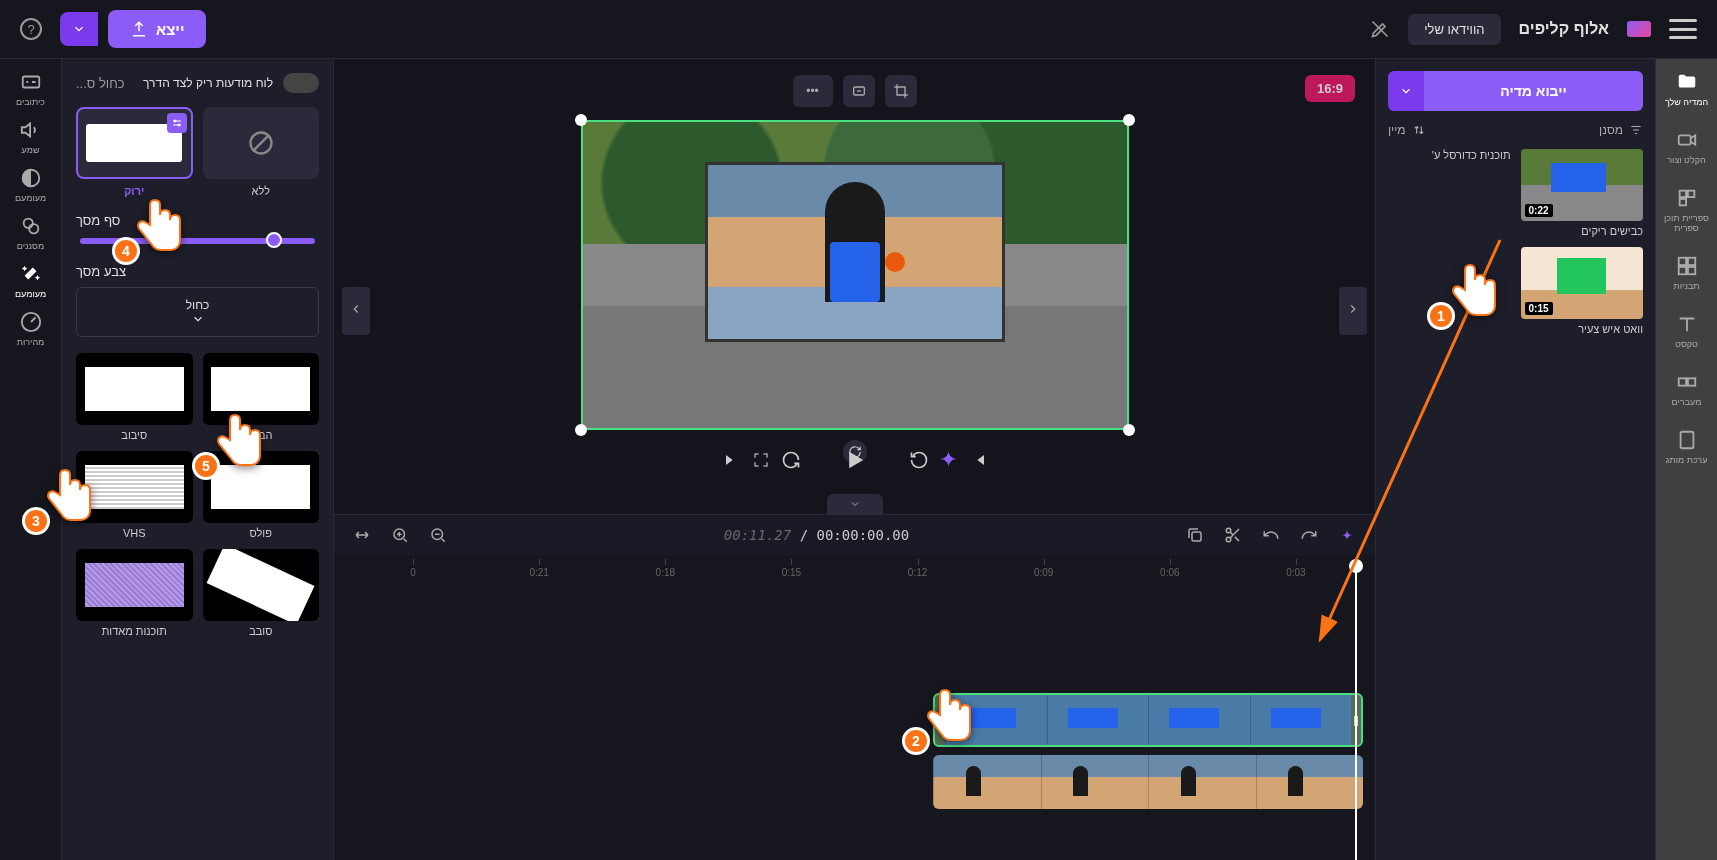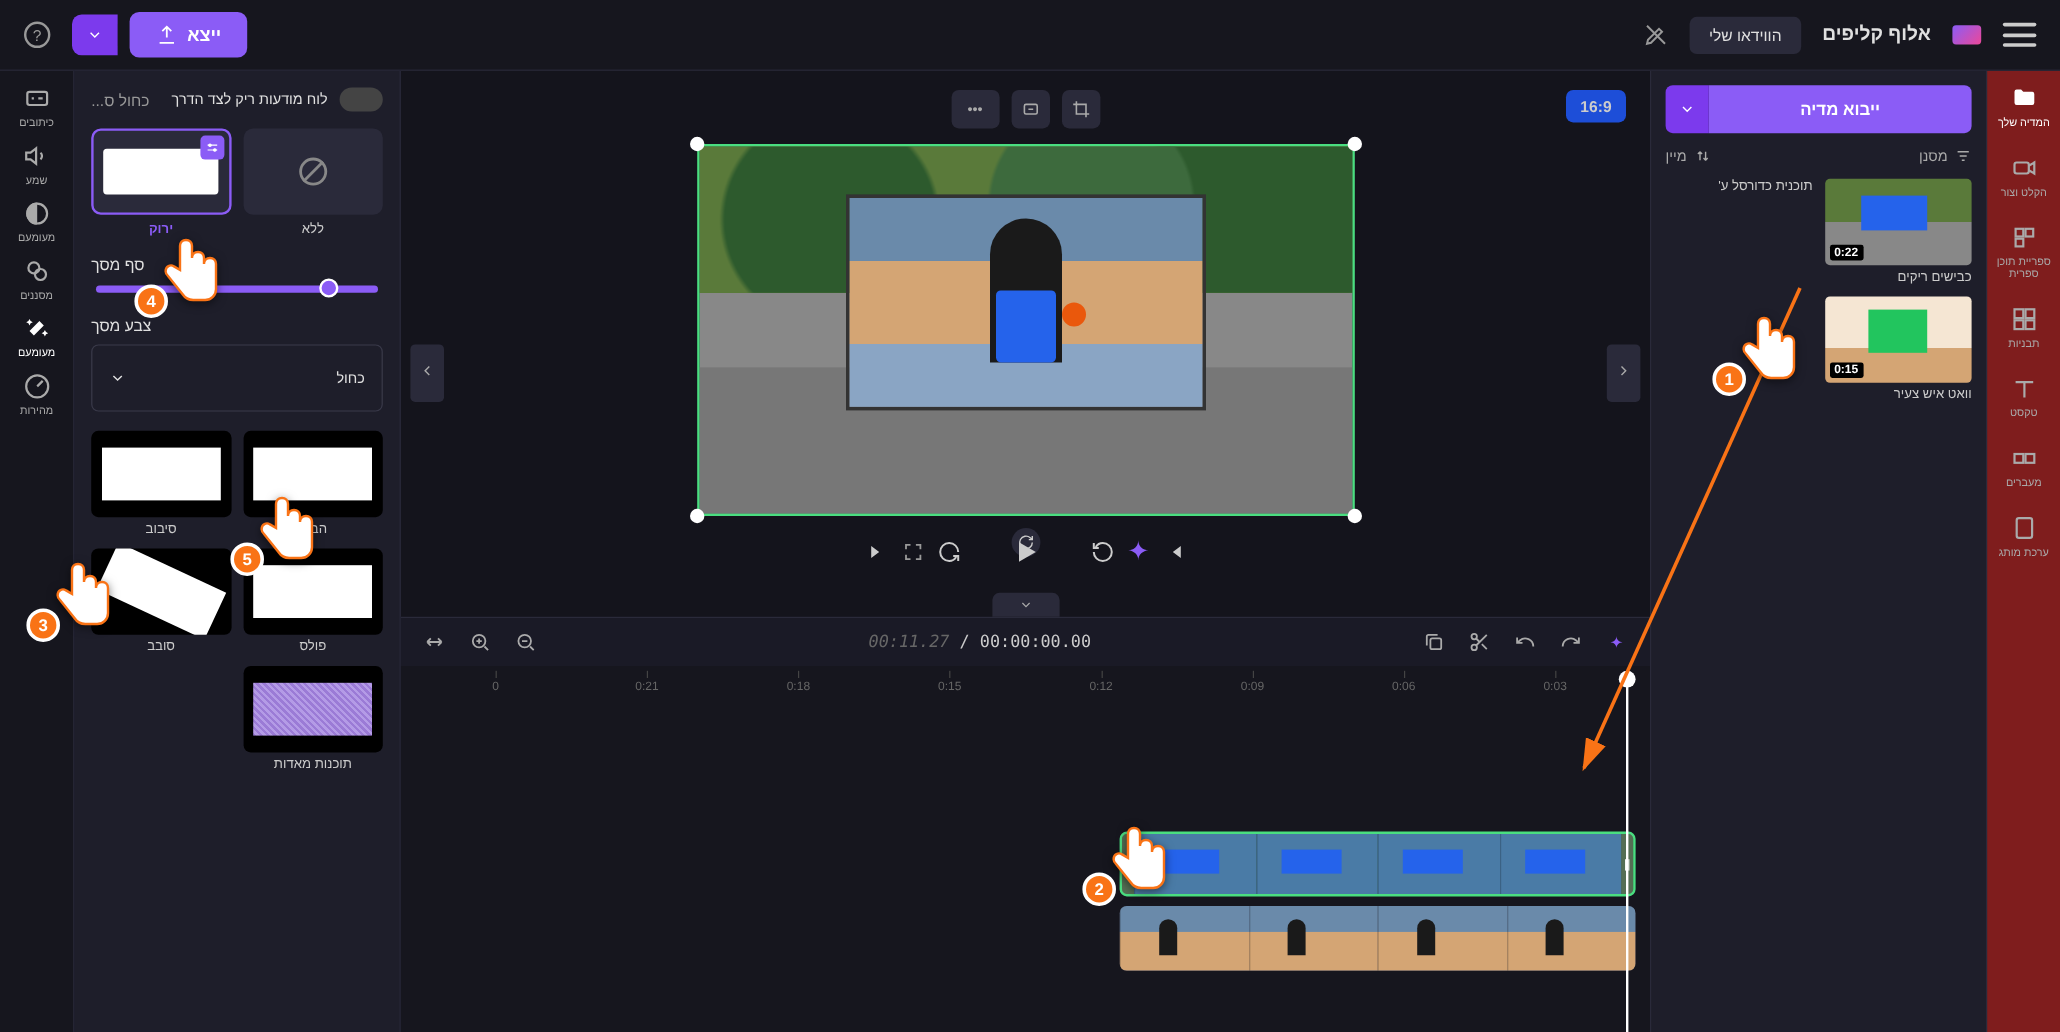--- a/index.html
+++ b/index.html
@@ -32,21 +32,21 @@
 .pen-icon { width: 20px; height: 20px; color: #999; }
 .topbar-spacer { flex: 1; }
 .export-btn { display: flex; align-items: center; gap: 8px; background: #8b5cf6; border: none; color: #fff; padding: 10px 22px; border-radius: 8px; cursor: pointer; font-size: 15px; font-weight: 600; }
 .export-caret { background: #7c3aed; padding: 10px 12px; border-radius: 8px 0 0 8px; margin-right: -8px; }
 .help-circle { width: 22px; height: 22px; border: 2px solid #999; border-radius: 50%; display: flex; align-items: center; justify-content: center; color: #999; font-size: 13px; }
 
 .main { display: flex; flex: 1; overflow: hidden; }
 
 .right-rail {
   width: 62px;
-  background: #7f1d1d;
+  background: #404040;
   border-left: 1px solid #2a2a3a;
   display: flex;
   flex-direction: column;
   align-items: center;
   padding-top: 12px;
   gap: 22px;
 }
 .rail-item { display: flex; flex-direction: column; align-items: center; gap: 4px; color: #aaa; cursor: pointer; font-size: 9px; text-align: center; }
 .rail-item.active { color: #fff; }
 .rail-ico { width: 22px; height: 22px; display: flex; align-items: center; justify-content: center; }
@@ -89,21 +89,21 @@
 .h-br { bottom: -6px; left: -6px; }
 .billboard { position: absolute; top: 40px; left: 50%; transform: translateX(-50%); width: 300px; height: 180px; background: #ddd; border: 3px solid #333; }
 .billboard-inner { width: 100%; height: 100%; background: linear-gradient(#6a8aaa 0%, #6a8aaa 30%, #d4a574 30%, #d4a574 70%, #8aa5c4 70%); display: flex; align-items: center; justify-content: center; }
 .person { width: 60px; height: 120px; background: #1a1a1a; border-radius: 30px 30px 0 0; position: relative; margin-top: -20px; }
 .person::after { content: ''; position: absolute; bottom: 0; left: 5px; width: 50px; height: 60px; background: #2563eb; border-radius: 4px; }
 .ball { position: absolute; bottom: 30px; right: -20px; width: 20px; height: 20px; background: #ea580c; border-radius: 50%; }
 .trees { position: absolute; top: 0; left: 0; right: 0; height: 40%; background: radial-gradient(circle at 20% 50%, #2d5a2d 20%, transparent 21%), radial-gradient(circle at 60% 40%, #3d6a3d 25%, transparent 26%), radial-gradient(circle at 85% 55%, #2d5a2d 22%, transparent 23%), #5a7a3a; }
 .road { position: absolute; bottom: 0; left: 0; right: 0; height: 40%; background: #777; }
 .rotate-handle { position: absolute; bottom: -34px; left: 50%; transform: translateX(-50%); width: 24px; height: 24px; background: #2a2a3a; border-radius: 50%; display: flex; align-items: center; justify-content: center; color: #ccc; }
 
-.aspect-chip { position: absolute; top: 16px; right: 20px; background: #1d4ed8; color: #ccc; padding: 6px 12px; border-radius: 6px; font-size: 13px; font-weight: 600; }
+.aspect-chip { position: absolute; top: 16px; right: 20px; background: #be185d; color: #ccc; padding: 6px 12px; border-radius: 6px; font-size: 13px; font-weight: 600; }
 
 .transport { display: flex; align-items: center; justify-content: center; gap: 32px; padding: 12px 0 20px; position: relative; }
 .transport button { background: none; border: none; color: #ccc; cursor: pointer; width: 28px; height: 28px; display: flex; align-items: center; justify-content: center; }
 .play-btn { width: 36px !important; height: 36px !important; }
 .transport .ai-sparkle2 { position: absolute; right: 30px; color: #8b5cf6; font-size: 22px; }
 .transport .fullscreen { position: absolute; left: 30px; color: #999; }
 
 .timeline-controls { display: flex; align-items: center; justify-content: space-between; padding: 8px 16px; background: #1a1a26; border-top: 1px solid #2a2a3a; }
 .tc-left { display: flex; gap: 14px; align-items: center; }
 .tc-btn { width: 24px; height: 24px; color: #aaa; cursor: pointer; display: flex; align-items: center; justify-content: center; background: none; border: none; }
@@ -153,21 +153,21 @@
 .effect-select-row { display: grid; grid-template-columns: 1fr 1fr; gap: 10px; margin-bottom: 16px; }
 .effect-tile { height: 72px; border-radius: 8px; display: flex; align-items: center; justify-content: center; cursor: pointer; background: #2a2a3a; position: relative; }
 .effect-tile.selected { border: 2px solid #8b5cf6; }
 .effect-tile .badge { position: absolute; top: 4px; right: 4px; width: 20px; height: 20px; background: #8b5cf6; border-radius: 4px; color: #fff; display: flex; align-items: center; justify-content: center; }
 .tile-visual { width: 85%; height: 55%; background: #fff; border-radius: 3px; }
 .effect-label-row { display: grid; grid-template-columns: 1fr 1fr; gap: 10px; font-size: 11px; text-align: center; color: #ccc; margin-top: -10px; margin-bottom: 16px; }
 .effect-label-row .sel { color: #8b5cf6; font-weight: 700; }
 .section-label { font-size: 13px; margin: 14px 0 8px; text-align: left; }
 .slider-wrap { position: relative; height: 6px; background: #8b5cf6; border-radius: 3px; margin: 10px 4px 20px; }
 .slider-thumb { position: absolute; right: 14%; top: -6px; width: 16px; height: 16px; background: #8b5cf6; border: 2px solid #fff; border-radius: 50%; }
-.color-select { display: flex; align-items: center; justify-content: space-between; border: 1px solid #3a3a4a; border-radius: 6px; padding: 20px 14px; cursor: pointer; }
+.color-select { display: flex; align-items: center; justify-content: space-between; border: 1px solid #3a3a4a; border-radius: 6px; padding: 10px 14px; cursor: pointer; flex-direction: column; }
 .effect-grid { display: grid; grid-template-columns: 1fr 1fr; gap: 10px; margin-top: 16px; }
 .eg-tile { display: flex; flex-direction: column; gap: 4px; }
 .eg-thumb { height: 72px; background: #000; border-radius: 6px; display: flex; align-items: center; justify-content: center; overflow: hidden; }
 .eg-thumb .wbox { width: 85%; height: 60%; background: #fff; }
 .eg-thumb.vhs .wbox { background: repeating-linear-gradient(0deg, #ccc 0, #ccc 2px, #fff 2px, #fff 4px); }
 .eg-thumb.purple .wbox { background: repeating-linear-gradient(45deg, #9b7bd6 0, #9b7bd6 2px, #b49be6 2px, #b49be6 4px); }
 .eg-thumb.rotate .wbox { transform: rotate(25deg); }
 .eg-label { font-size: 11px; text-align: center; color: #ccc; }
 
 .callout { position: absolute; z-index: 50; pointer-events: none; }
@@ -561,20 +561,26 @@
             </div>
             <div class="eg-label">סיבוב</div>
           </div>
         <div class="eg-tile">
             <div class="eg-thumb">
               <div class="wbox"></div>
             </div>
             <div class="eg-label">פולס</div>
           </div>
         <div class="eg-tile">
+            <div class="eg-thumb vhs">
+              <div class="wbox"></div>
+            </div>
+            <div class="eg-label">VHS</div>
+          </div>
+        <div class="eg-tile">
             <div class="eg-thumb rotate">
               <div class="wbox"></div>
             </div>
             <div class="eg-label">סובב</div>
           </div>
         <div class="eg-tile">
             <div class="eg-thumb purple">
               <div class="wbox"></div>
             </div>
             <div class="eg-label">תוכנות מאדות</div>

